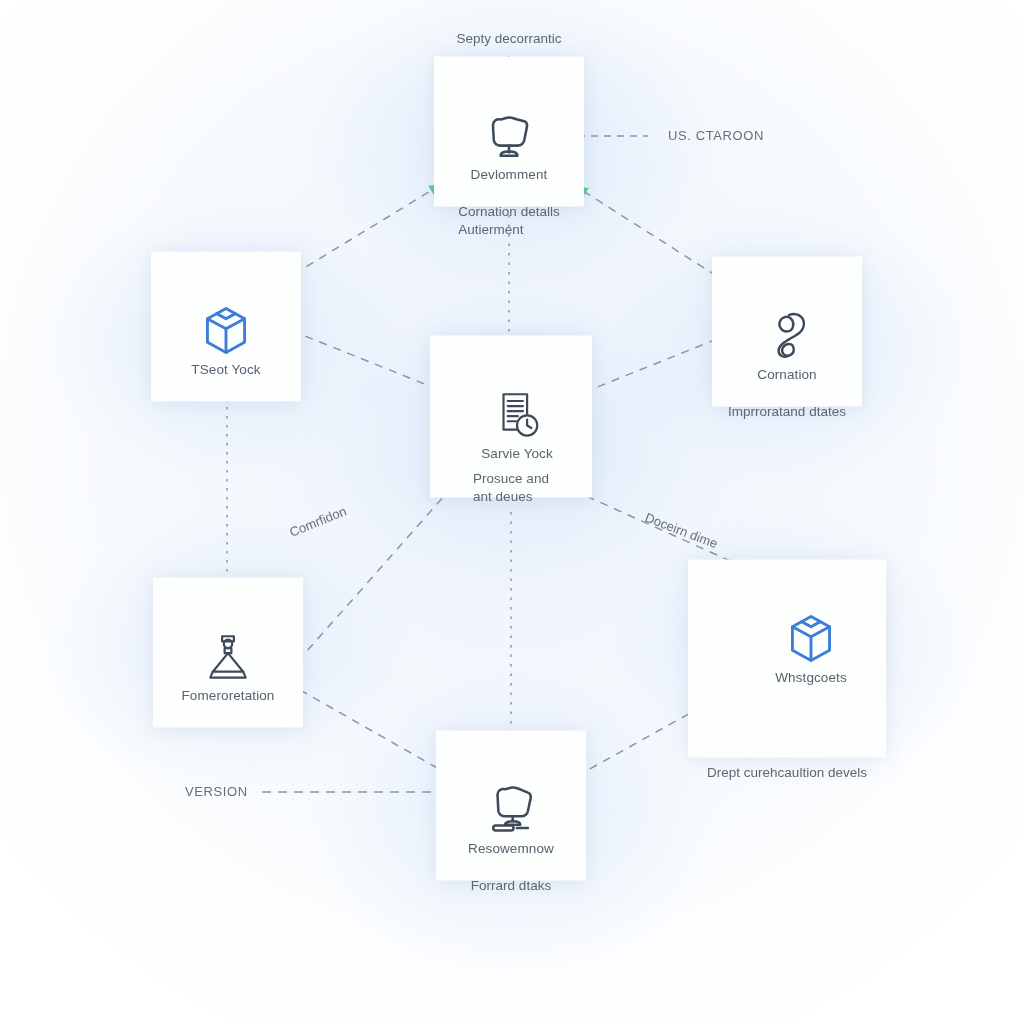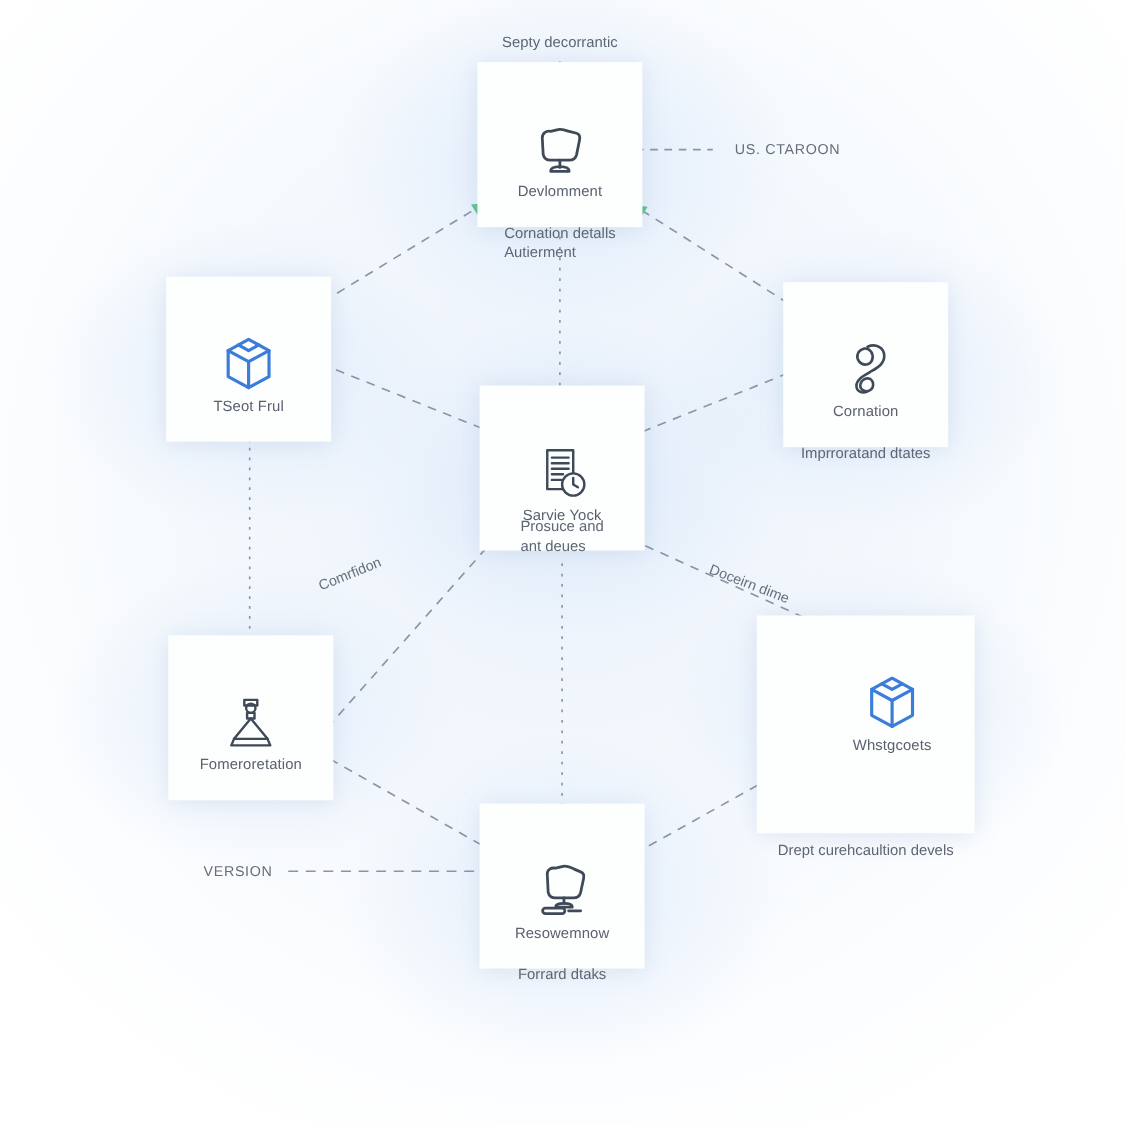--- a/index.html
+++ b/index.html
@@ -174,21 +174,21 @@
       <path d="M75,5 L105,13 L128,30 L142,58 L140,90 L125,118 L98,139 L66,146
                L37,134 L15,112 L6,83 L10,49 L30,22 L54,8 Z" fill="#fdfefe"></path>
     </svg>
     <div class="node-inner">
       <svg class="node-icon" viewBox="0 0 64 64" fill="none" stroke="#3b7dd8" stroke-width="3.4" stroke-linecap="round" stroke-linejoin="round">
         <path d="M32,6 L54,18 L54,46 L32,58 L10,46 L10,18 Z"></path>
         <path d="M10,18 L32,30 L54,18"></path>
         <path d="M32,30 L32,58"></path>
         <path d="M21,12 L32,18 L43,12"></path>
       </svg>
-      <div class="node-label">TSeot Frul</div>
+      <div class="node-label">TSeot Yock</div>
     </div>
   </div>
 
   <div class="node" style="left:787px; top:343px;">
     <svg class="node-blob" viewBox="0 0 150 150">
       <path d="M75,4 L107,12 L130,31 L143,60 L139,93 L121,120 L94,140 L62,146
                L34,132 L14,109 L6,79 L13,47 L33,21 L56,8 Z" fill="#fdfefe"></path>
     </svg>
     <div class="node-inner">
       <svg class="node-icon" viewBox="0 0 64 64" fill="none" stroke="#3f4a58" stroke-width="2.8" stroke-linecap="round" stroke-linejoin="round">
@@ -197,21 +197,21 @@
         <path d="M30,10 C23,12 21,19 25,24 C29,29 37,28 39,22
                  C41,16 37,9 30,10 Z"></path>
         <path d="M34,42 C27,43 24,50 28,54 C33,58 40,55 40,49
                  C40,44 37,42 34,42 Z"></path>
       </svg>
       <div class="node-label">Cornation</div>
     </div>
   </div>
   <div class="caption" style="left:787px; top:403px;">Imprroratand dtates</div>
 
-  <div class="node" style="left:511px; top:437px;">
+  <div class="node" style="left:511px; top:422px;padding-left:12px;">
     <svg class="node-blob" viewBox="0 0 150 150">
       <path d="M75,3 L104,11 L127,27 L142,55 L142,88 L127,117 L100,138 L68,146
                L38,135 L16,114 L5,84 L9,50 L28,22 L52,7 Z" fill="#fdfefe"></path>
     </svg>
     <div class="node-inner">
       <svg class="node-icon" viewBox="0 0 64 64" fill="none" stroke="#3f4a58" stroke-width="2.6" stroke-linecap="round" stroke-linejoin="round">
         <path d="M16,8 L44,8 L44,50 L16,50 Z"></path>
         <path d="M21,16 L39,16 M21,22 L39,22 M21,28 L39,28 M21,34 L33,34 M21,40 L31,40"></path>
         <circle cx="44" cy="45" r="12" fill="#fdfefe"></circle>
         <path d="M44,38 L44,45 L49,48"></path>

